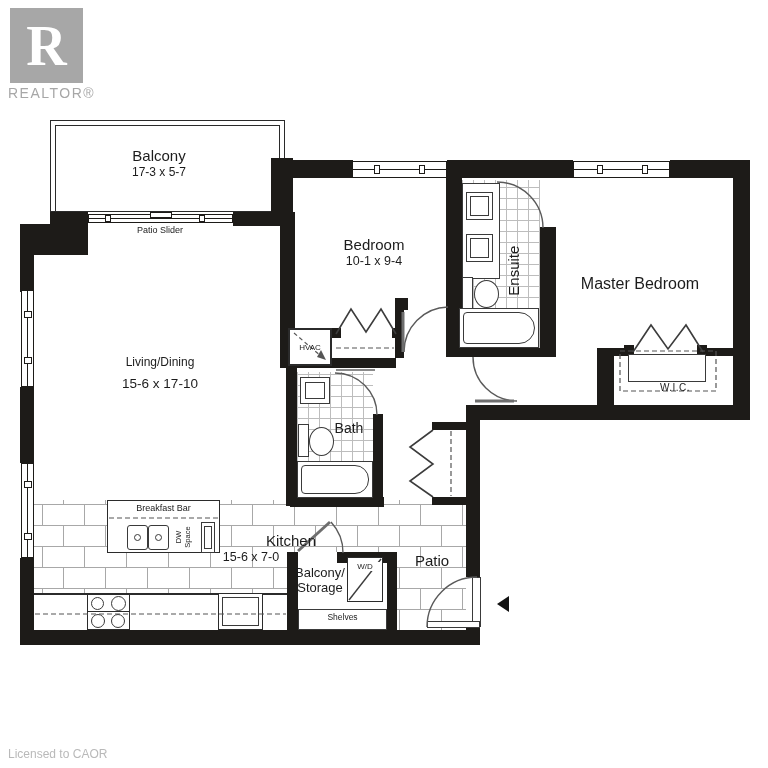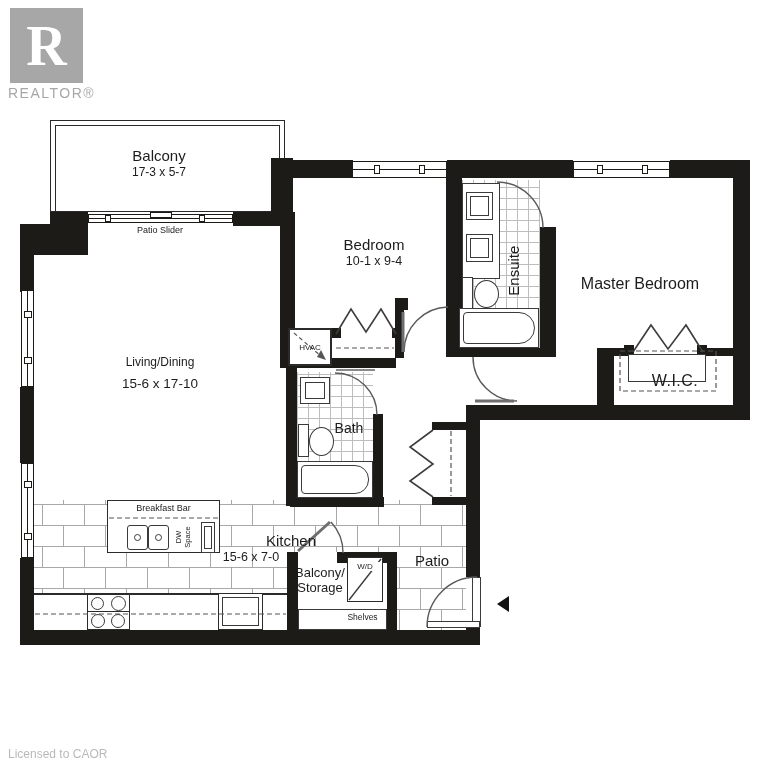--- a/index.html
+++ b/index.html
@@ -165,35 +165,35 @@
 
   <div class="lbl rot" style="left:468px;top:262px;width:92px;font-size:15px;">Ensuite</div>
 
   <div class="lbl" style="left:560px;top:238px;width:160px;font-size:16px;margin-top:37px;">Master Bedroom</div>
 
   <div class="lbl" style="left:90px;top:356px;width:140px;font-size:12px;">Living/Dining</div>
   <div class="lbl" style="left:90px;top:376px;width:140px;font-size:13.5px;">15-6 x 17-10</div>
 
   <div class="lbl" style="left:288px;top:343px;width:44px;font-size:8px;">HVAC</div>
   <div class="lbl" style="left:324px;top:420px;width:50px;font-size:14px;">Bath</div>
-  <div class="lbl" style="left:628px;top:372px;width:94px;font-size:16px;letter-spacing:0.5px;">W.I.C.</div>
+  <div class="lbl" style="left:628px;top:382px;width:94px;font-size:10px;letter-spacing:0.5px;">W.I.C.</div>
 
   <div class="lbl" style="left:107px;top:503px;width:113px;font-size:9px;">Breakfast Bar</div>
   <div class="lbl rot" style="left:165px;top:528px;width:36px;font-size:7.5px;line-height:9px;">
     <div>DW</div>
     <div>Space</div>
   </div>
 
   <div class="lbl" style="left:206px;top:532px;width:90px;font-size:15px;margin-left:40px;">Kitchen</div>
   <div class="lbl" style="left:206px;top:550px;width:90px;font-size:12.5px;">15-6 x 7-0</div>
 
   <div class="lbl" style="left:288px;top:566px;width:64px;font-size:13px;">Balcony/</div>
   <div class="lbl" style="left:285px;top:581px;width:70px;font-size:13px;">Storage</div>
   <div class="lbl" style="left:350px;top:562px;width:30px;font-size:8px;background:#fff;z-index:6;">W/D</div>
-  <div class="lbl" style="left:298px;top:613px;width:89px;font-size:8.5px;padding-left:20px;">Shelves</div>
+  <div class="lbl" style="left:298px;top:613px;width:89px;font-size:8.5px;">Shelves</div>
 
   <div class="lbl" style="left:402px;top:552px;width:60px;font-size:15px;">Patio</div>
 
   <svg id="lines" width="768" height="768">
 
     <path d="M404,352 A45,45 0 0 1 448,307" fill="none" stroke="#5a5a5a" stroke-width="1.4"></path>
     <path d="M473,357 A44,44 0 0 0 517,401" fill="none" stroke="#5a5a5a" stroke-width="1.4"></path>
     <path d="M497,182 A46,46 0 0 1 543,228" fill="none" stroke="#5a5a5a" stroke-width="1.4"></path>
     <path d="M335,373 A42,42 0 0 1 377,415" fill="none" stroke="#5a5a5a" stroke-width="1.4"></path>
     <path d="M427,627 A50,50 0 0 1 477,577" fill="none" stroke="#5a5a5a" stroke-width="1.4"></path>

